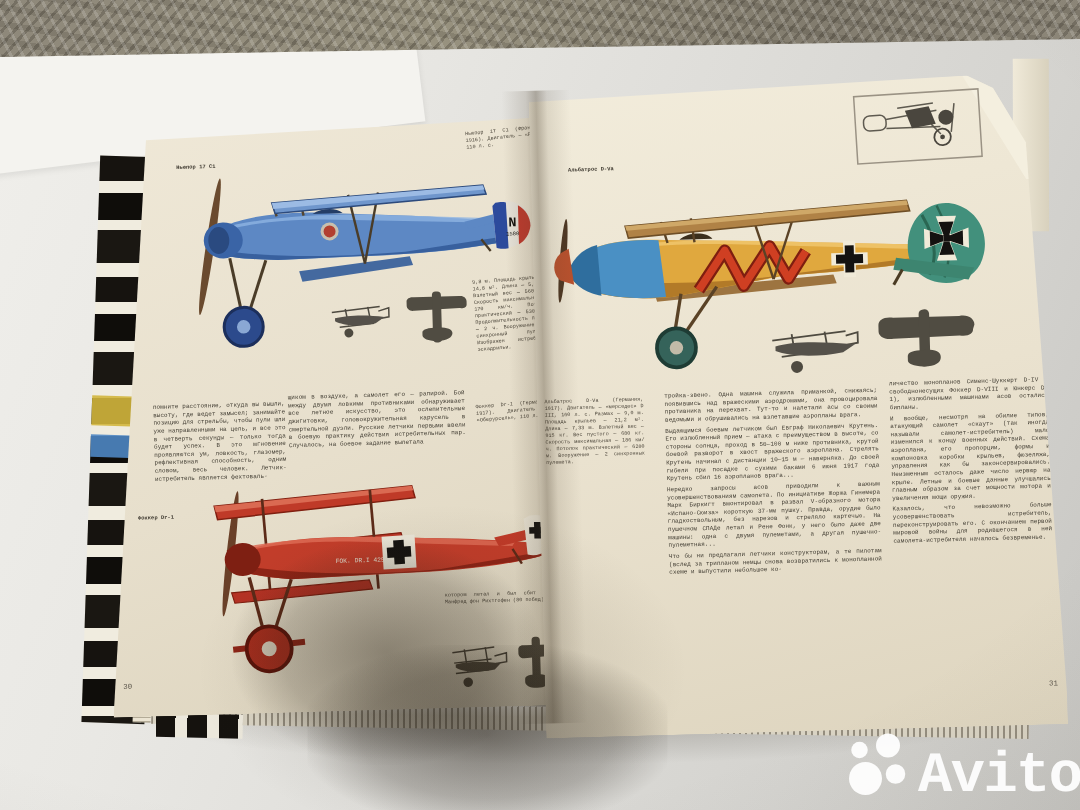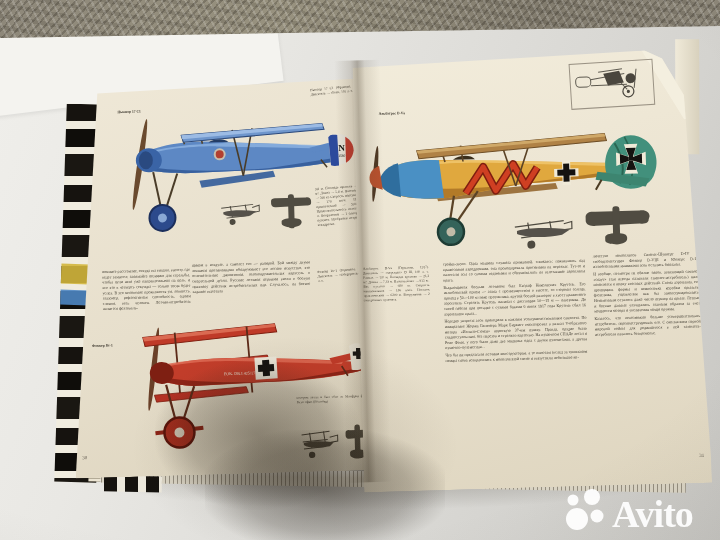--- a/index.html
+++ b/index.html
@@ -1,17 +1,17 @@
 <!DOCTYPE html>
 <html><head>
 <meta charset="utf-8">
 <style>
   html,body{margin:0;padding:0;background:#cfcecb;}
   .scene{position:relative;width:720px;height:540px;overflow:hidden;
-         font-family:Liberation Serif, serif;background:#dddcd8;}
+         font-family:Liberation Mono, monospace;background:#dddcd8;}
   
   .table{position:absolute;inset:0;
     background:linear-gradient(112deg,#f0efeb 0%,#e9e8e4 28%,#dfdeda 52%,#d4d3cf 78%,#c7c6c2 100%);}
   .sheet{position:absolute;left:-30px;top:22px;width:310px;height:78px;background:#f4f3ef;
     transform:rotate(-7deg);box-shadow:0 2px 4px rgba(0,0,0,.08);}
   .carpet{position:absolute;left:0;top:0;width:720px;height:40px;
     background:
       repeating-linear-gradient(63deg,rgba(255,255,255,.15) 0 2px,transparent 2px 7px),
       repeating-linear-gradient(-48deg,rgba(30,25,18,.22) 0 2px,transparent 2px 6px),
       repeating-linear-gradient(10deg,rgba(60,55,45,.18) 0 4px,transparent 4px 11px),

